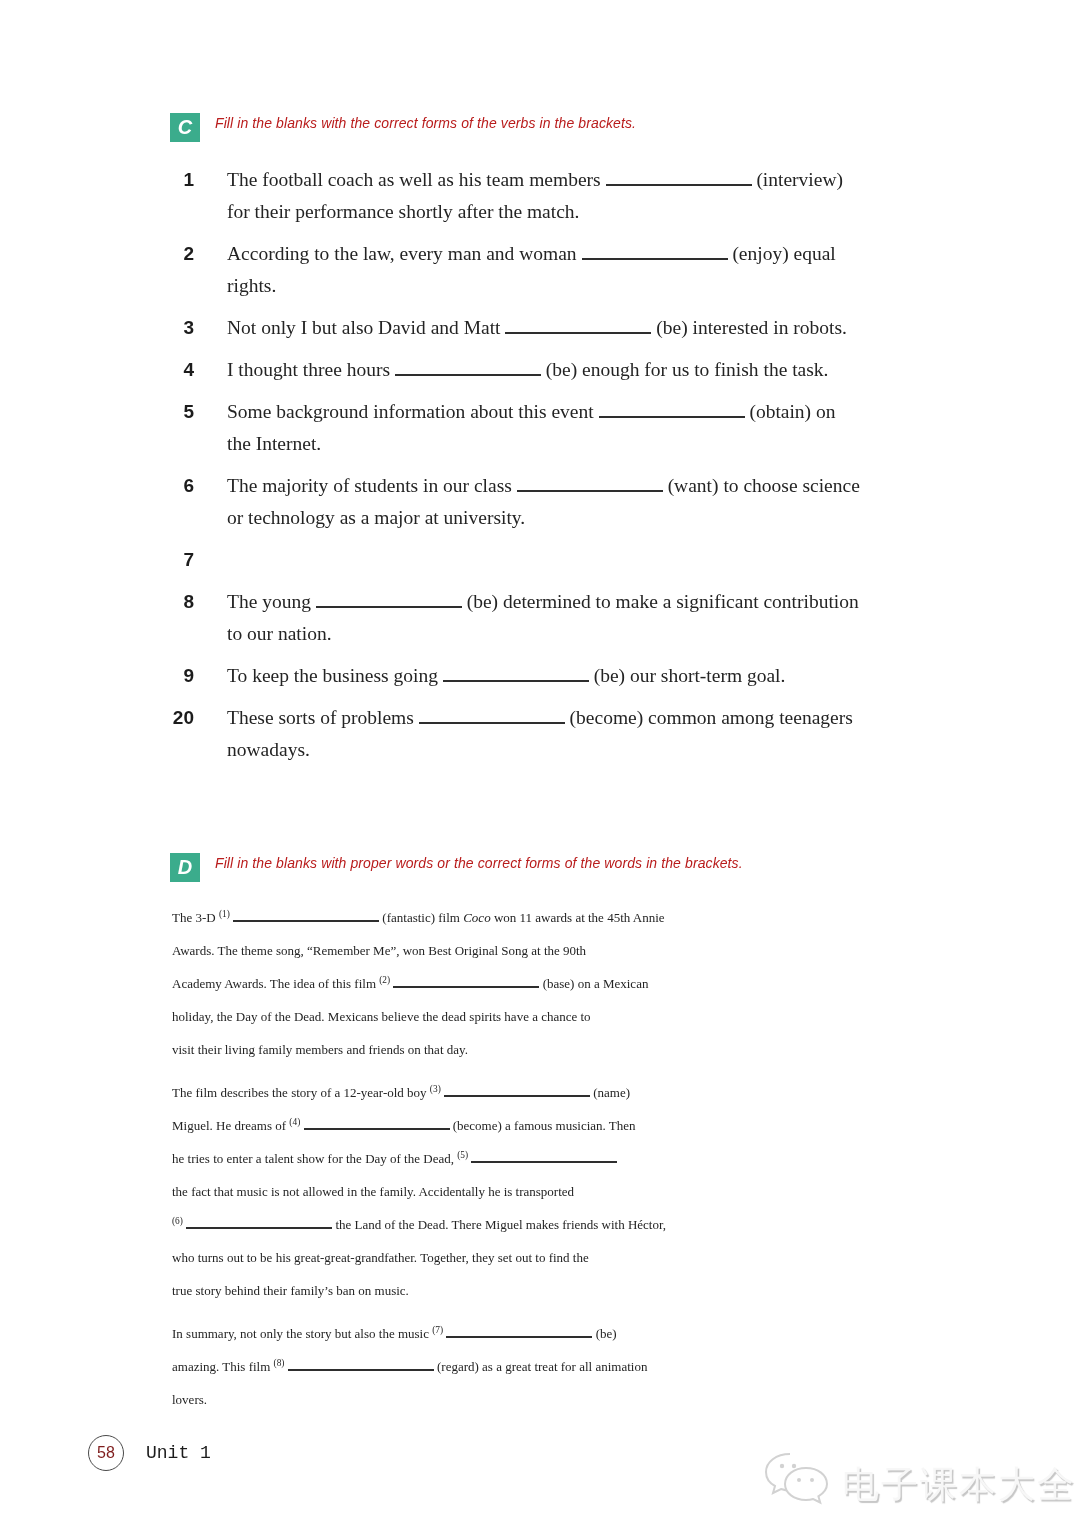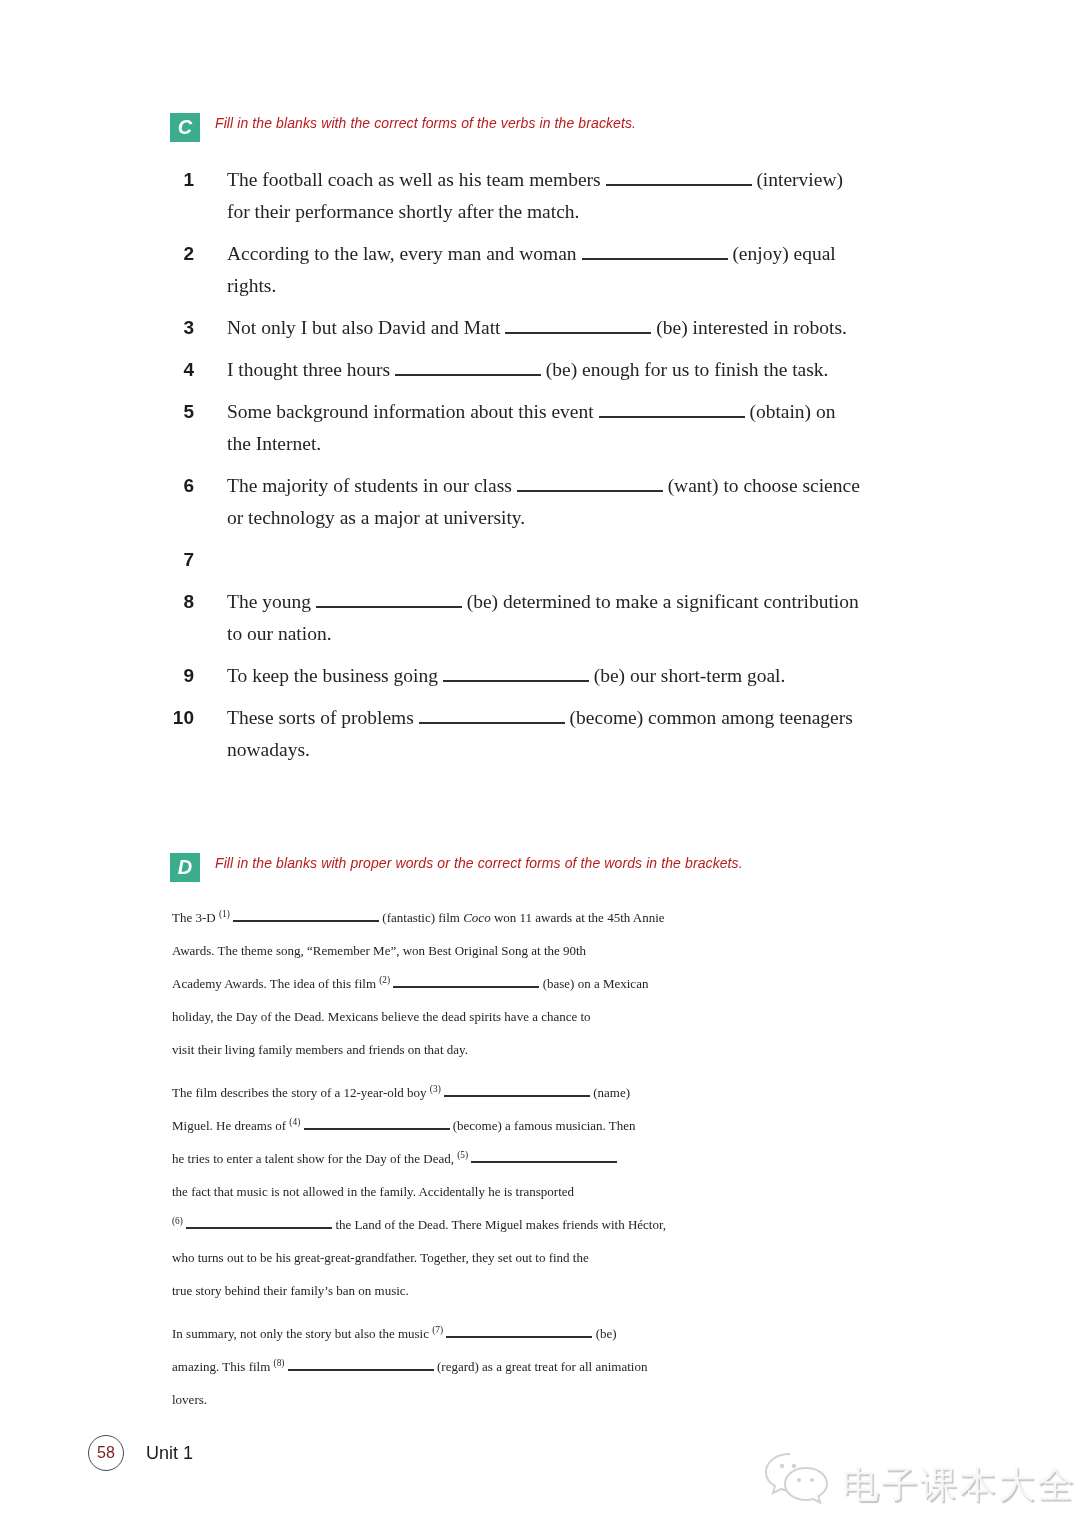--- a/index.html
+++ b/index.html
@@ -95,21 +95,21 @@
     align-items: center;
     justify-content: center;
     font-family: "Liberation Sans", sans-serif;
     font-size: 16px;
     color: #7f1d1d;
   }
   .unit-label {
     position: absolute;
     left: 146px;
     top: 1443px;
-    font-family: Liberation Sans, sans-serif;
+    font-family: Liberation Mono, monospace;
     font-size: 18px;
     color: #1c1c1c;
   }
   .watermark {
     position: absolute;
     right: 4px;
     top: 1448px;
     display: flex;
     align-items: flex-end;
   }
@@ -164,21 +164,21 @@
       </div>
       <div class="item">
         <div class="item-num">8</div>
         <div class="item-text">The young <span class="blank"></span> (be) determined to make a significant contribution<br>to our nation.</div>
       </div>
       <div class="item">
         <div class="item-num">9</div>
         <div class="item-text">To keep the business going <span class="blank"></span> (be) our short-term goal.</div>
       </div>
       <div class="item">
-        <div class="item-num">10</div>
+        <div class="item-num">20</div>
         <div class="item-text">These sorts of problems <span class="blank"></span> (become) common among teenagers<br>nowadays.</div>
       </div>
     </div>
 
   <div class="sec-header" style="top:853px;">
     <span class="badge" style="background: rgb(59, 172, 140);">D</span>
     <span class="instruction">Fill in the blanks with proper words or the correct forms of the words in the brackets.</span>
   </div>
 
   <div id="paras-d">

